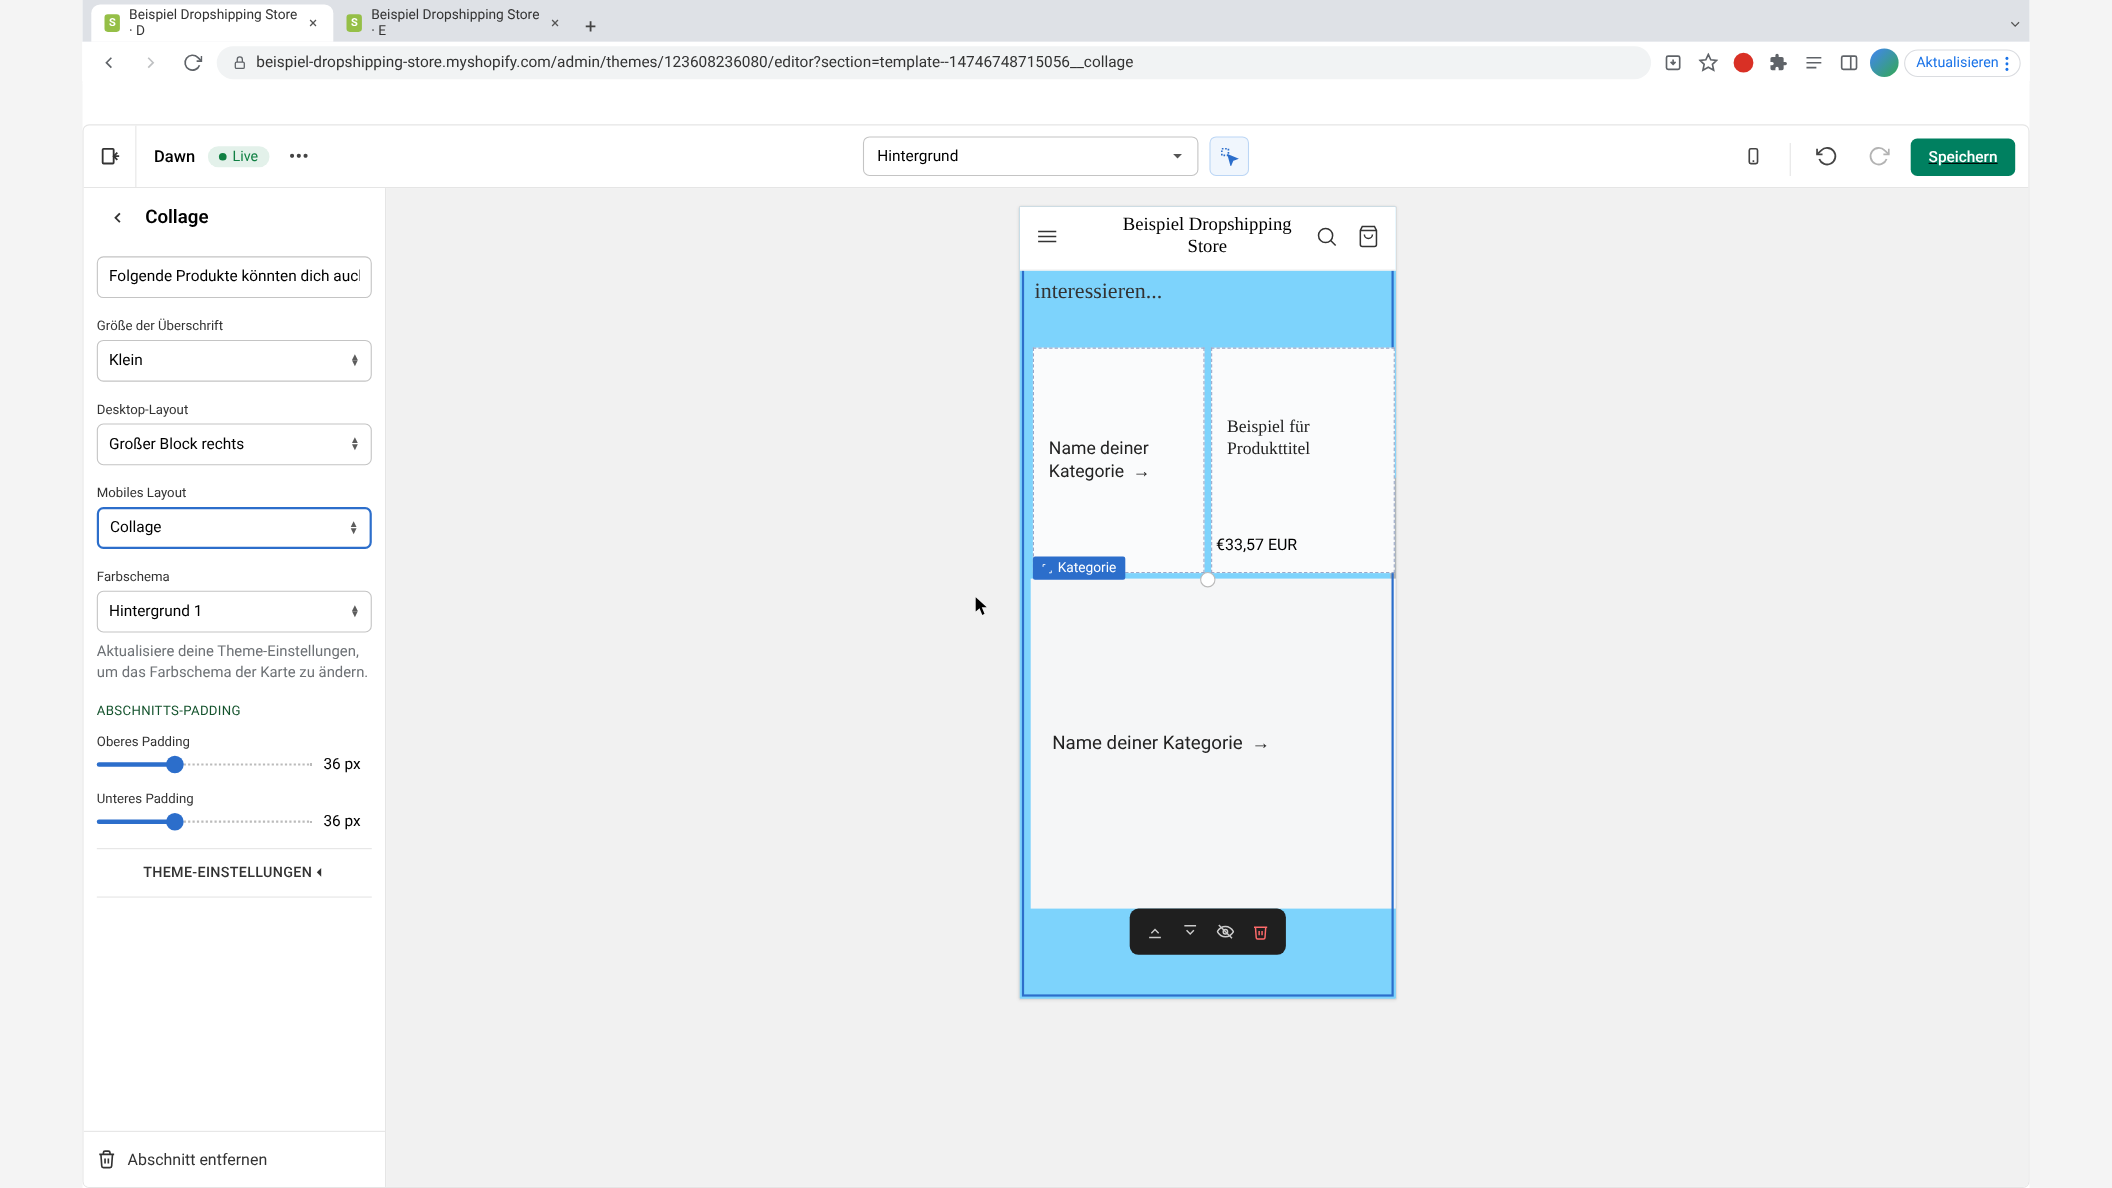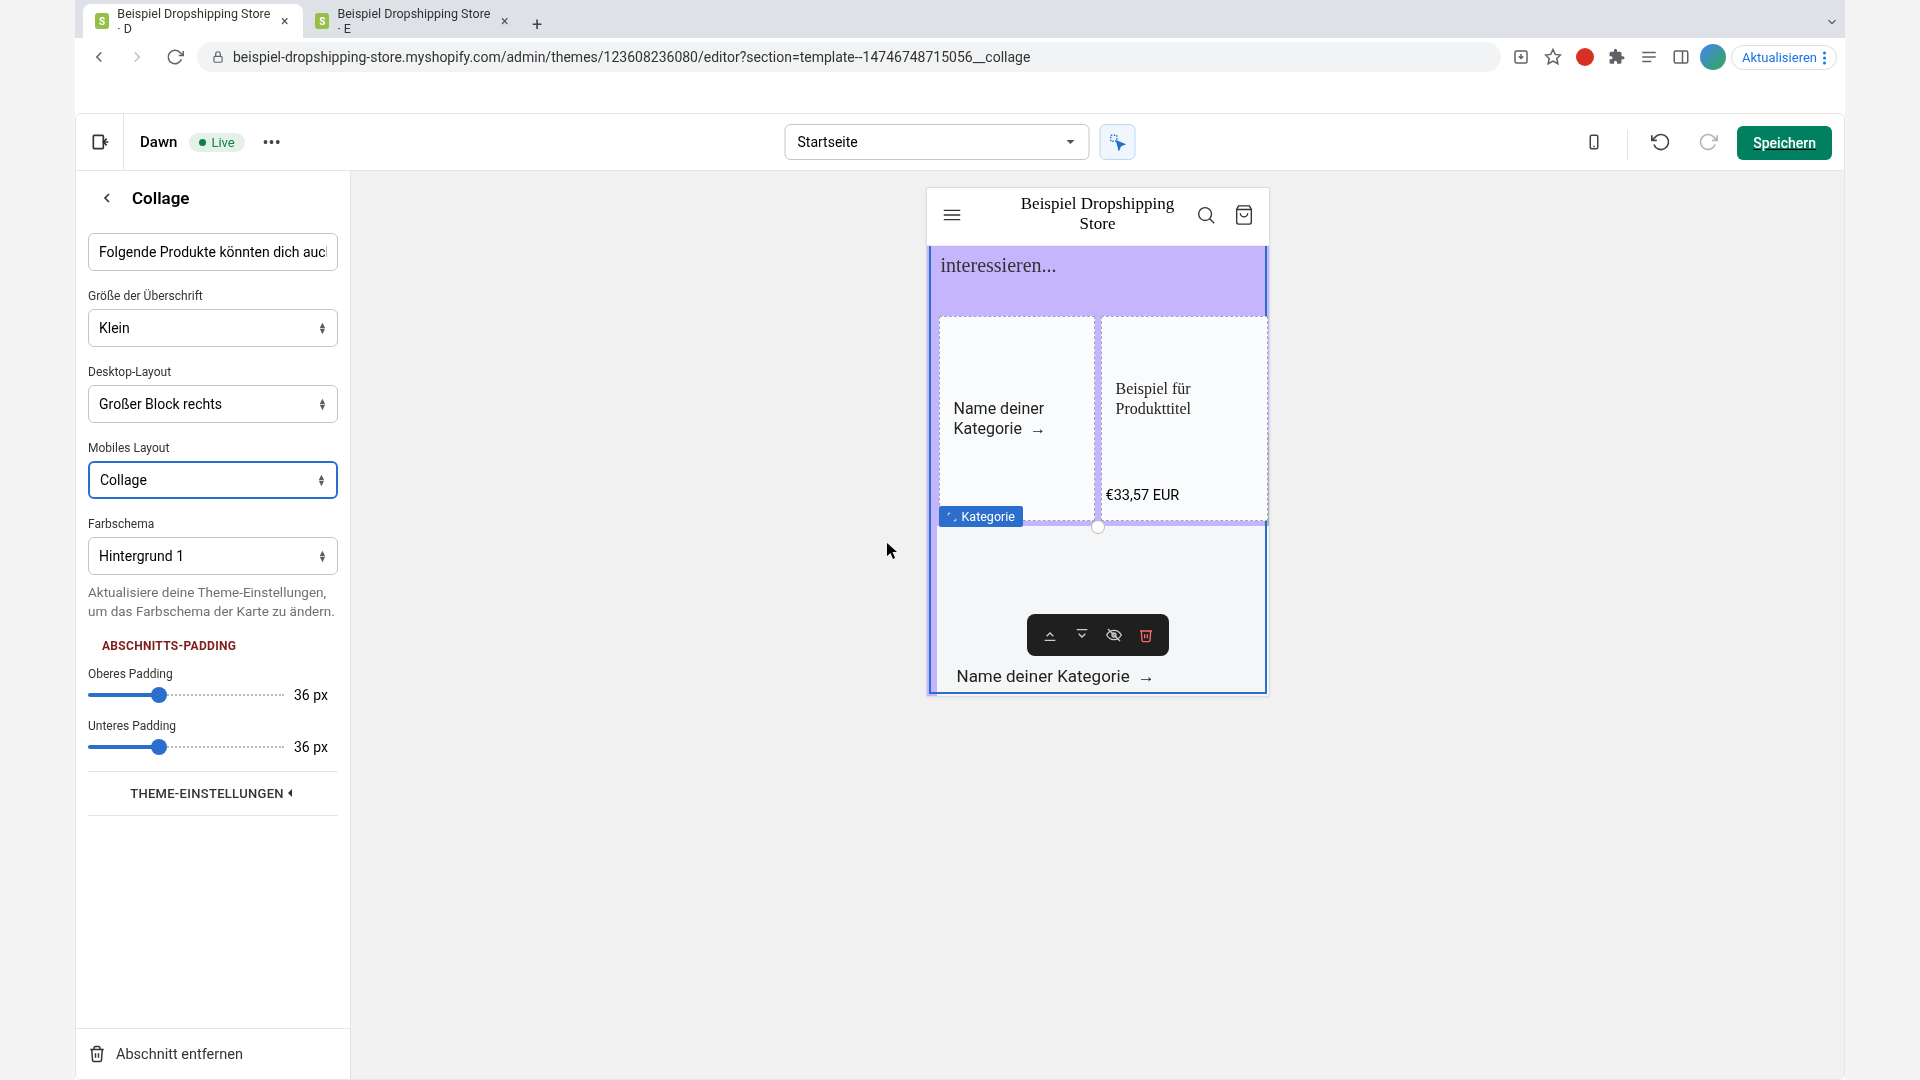--- a/index.html
+++ b/index.html
@@ -45,33 +45,33 @@
 .sb-header { height: 54px; display:flex; align-items:center; gap: 12px; padding: 0 18px; border-bottom: 1px solid transparent; }
 .sb-back { width: 26px; height: 26px; display:flex; align-items:center; justify-content:center; cursor:pointer; border-radius:4px; }
 .sb-title { font-size: 17px; font-weight: 600; }
 .sb-content { flex:1; overflow-y:auto; padding: 8px 12px; }
 .sb-input { width: 100%; height: 38px; border:1px solid #c4c4c4; border-radius: 6px; padding: 0 10px; font-size: 14px; margin-bottom: 18px; }
 .sb-label { font-size: 12px; color:#333; margin-bottom: 6px; display:block; }
 .sb-select { width:100%; height: 38px; border:1px solid #c4c4c4; border-radius:6px; padding: 0 10px; font-size:14px; background:#fff; appearance:none; position:relative; display:flex; align-items:center; justify-content:space-between; cursor:pointer; margin-bottom: 18px; }
 .sb-select.focused { border: 2px solid #2c6ecb; }
 .sel-caret { display:flex; flex-direction:column; font-size:9px; line-height:6px; color:#5c5c5c; }
 .sb-help { font-size: 13.5px; color:#6d7175; line-height: 1.4; margin-top: -10px; margin-bottom: 18px; }
-.sb-section-hdr { font-size: 12px; font-weight:700; color:#7f1d1d; letter-spacing: 0.3px; margin: 8px 0 14px 14px; }
+.sb-section-hdr { font-size: 12px; font-weight:400; color:#14532d; letter-spacing: 0.3px; margin: 8px 0 14px 0; }
 .slider-row { margin-bottom: 16px; }
 .slider-track-wrap { display:flex; align-items:center; gap: 10px; }
 .slider-track { flex:1; position:relative; height: 4px; }
 .track-bg { position:absolute; inset:0; border-top: 2px dotted #bbb; top: 1px; }
 .track-fill { position:absolute; left:0; top:0; height:4px; background:#2c6ecb; border-radius: 2px; }
 .slider-thumb { position:absolute; top:50%; transform:translate(-50%,-50%); width:16px; height:16px; border-radius:50%; background:#2c6ecb; cursor:pointer; }
 .slider-val { font-size:14px; min-width: 44px; text-align:left; }
 .theme-settings-row { border-top:1px solid #e5e5e5; border-bottom:1px solid #e5e5e5; padding: 14px 0; display:flex; align-items:center; justify-content:center; cursor:pointer; font-size:13px; color:#333; margin-top: 8px; letter-spacing:.3px; font-weight:500;}
 .sb-remove { display:flex; align-items:center; gap: 10px; padding: 16px 12px; cursor:pointer; font-size:14.5px; color:#333; border-top:1px solid #e5e5e5; }
 
 .canvas { flex:1; background:#f1f1f1; position:relative; display:flex; justify-content:center; }
-.mobile-frame { position:absolute; top: 16px; width: 344px; height: 510px; background:#c4b5fd; border:1px solid #dcdcdc; border-radius: 2px; box-shadow: 0 1px 3px rgba(0,0,0,0.06); overflow:hidden; }
+.mobile-frame { position:absolute; top: 16px; width: 344px; height: 722px; background:#7dd3fc; border:1px solid #dcdcdc; border-radius: 2px; box-shadow: 0 1px 3px rgba(0,0,0,0.06); overflow:hidden; }
 .m-scroll { position:absolute; right:-1px; top: 246px; width: 6px; height: 120px; background:#b3b3b3; border-radius: 3px; }
 .m-header { height: 58px; display:flex; align-items:center; padding: 0 14px; border-bottom:1px solid #eee; position:relative; background:#fff; z-index:2; }
 .m-hamb { cursor:pointer; }
 .m-brand { position:absolute; left:50%; transform:translateX(-50%); text-align:center; font-size: 17px; line-height: 1.15; font-family: Georgia, serif; top: 6px; }
 .m-h-right { margin-left:auto; display:flex; gap: 16px; }
 .m-section-overlay { position:absolute; left:2px; right:2px; top: 28px; bottom: 2px; border: 2px solid #2c6ecb; z-index:1; pointer-events:none; }
 .m-heading-cut { position:absolute; top: 66px; left: 14px; font-size: 20px; font-family: Georgia, serif; color:#333; }
 .collage-grid { position:absolute; top: 128px; left:12px; right:1px; height: 205px; display:grid; grid-template-columns: 156px 1fr; gap: 6px; z-index: 3;}
 .collage-cell { border: 1.5px dashed #9aa7c7; position:relative; display:flex; flex-direction:column; justify-content:center; padding: 0 14px; background:#fafbfc; }
 .cell-title { font-size: 16px; font-family: Georgia, serif; color:#222; line-height:1.25; }
@@ -200,21 +200,21 @@
     <div class="tb-theme">
       <span class="theme-name">Dawn</span>
       <span class="live-badge">
           <span class="live-dot"></span>
           <span>Live</span>
         </span>
       <span class="tb-more">•••</span>
     </div>
     <div class="tb-center">
       <div class="page-select">
-        <span>Startseite</span>
+        <span>Hintergrund</span>
         <svg width="12" height="12" viewBox="0 0 24 24" fill="#555">
             <polygon points="4 8 20 8 12 16"></polygon>
           </svg>
       </div>
       <div class="inspector-btn">
         <svg width="18" height="18" viewBox="0 0 24 24" fill="none" stroke="#2c6ecb" stroke-width="2">
             <rect x="3" y="3" width="8" height="8" stroke-dasharray="2 2"></rect>
             <path d="M11 11 L21 15 L16 17 L14 22 Z" fill="#2c6ecb"></path>
           </svg>
       </div>

